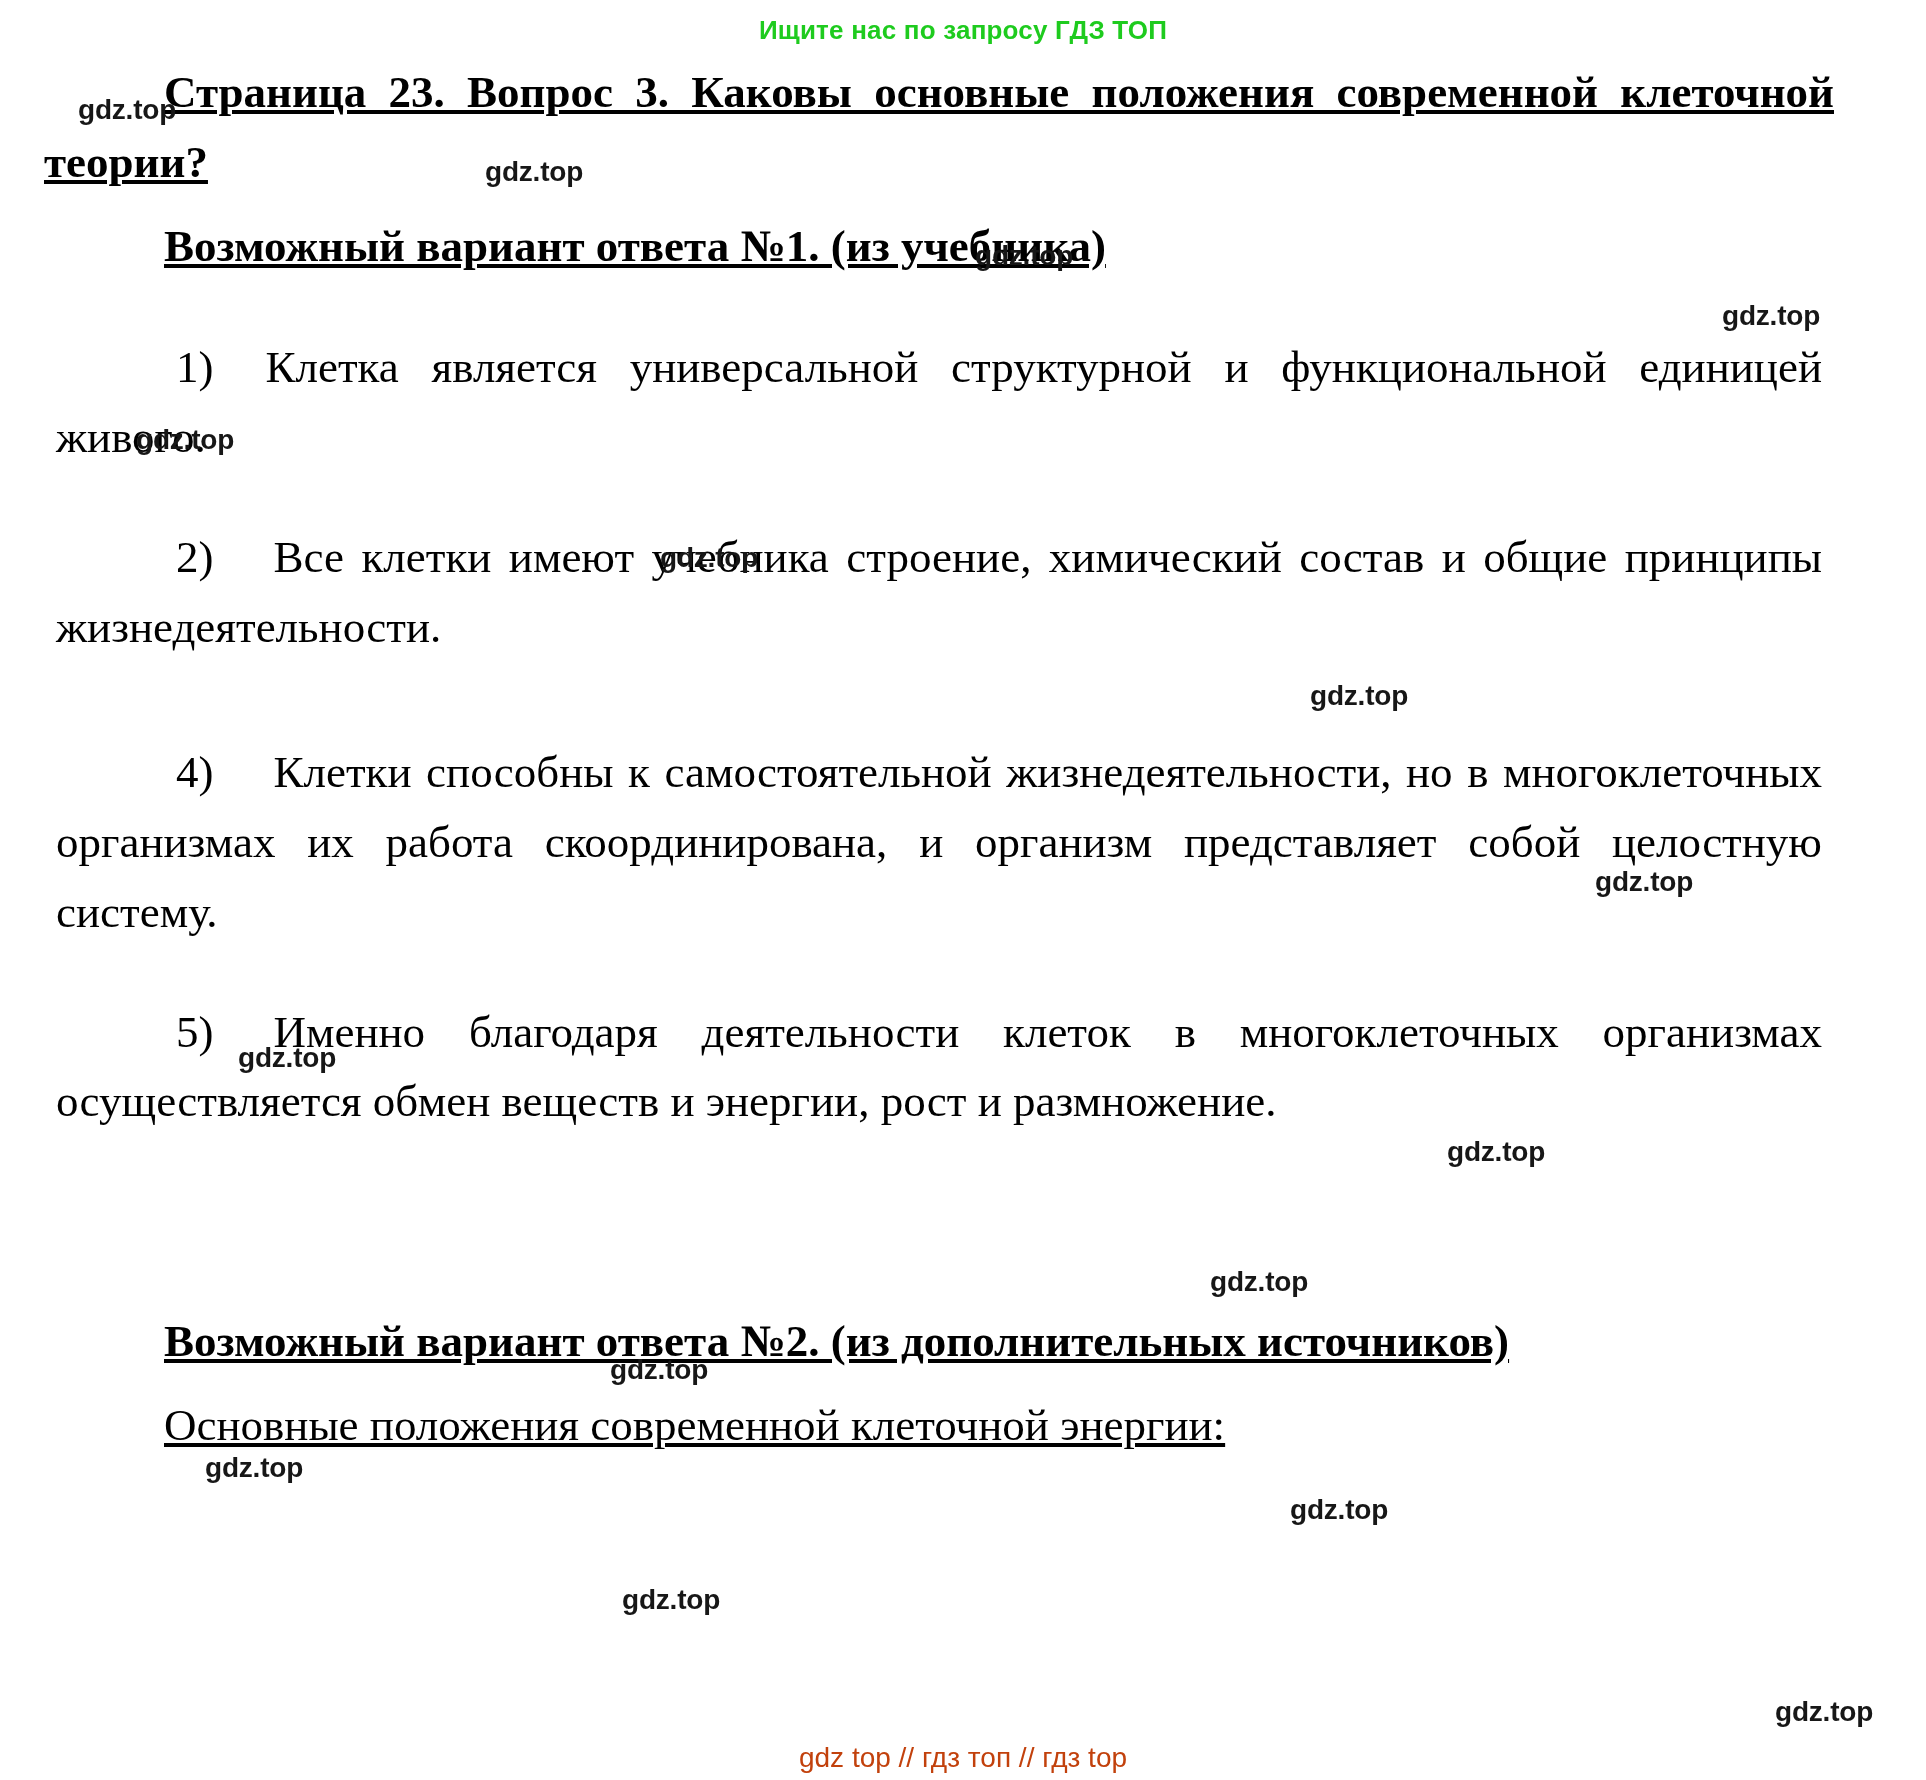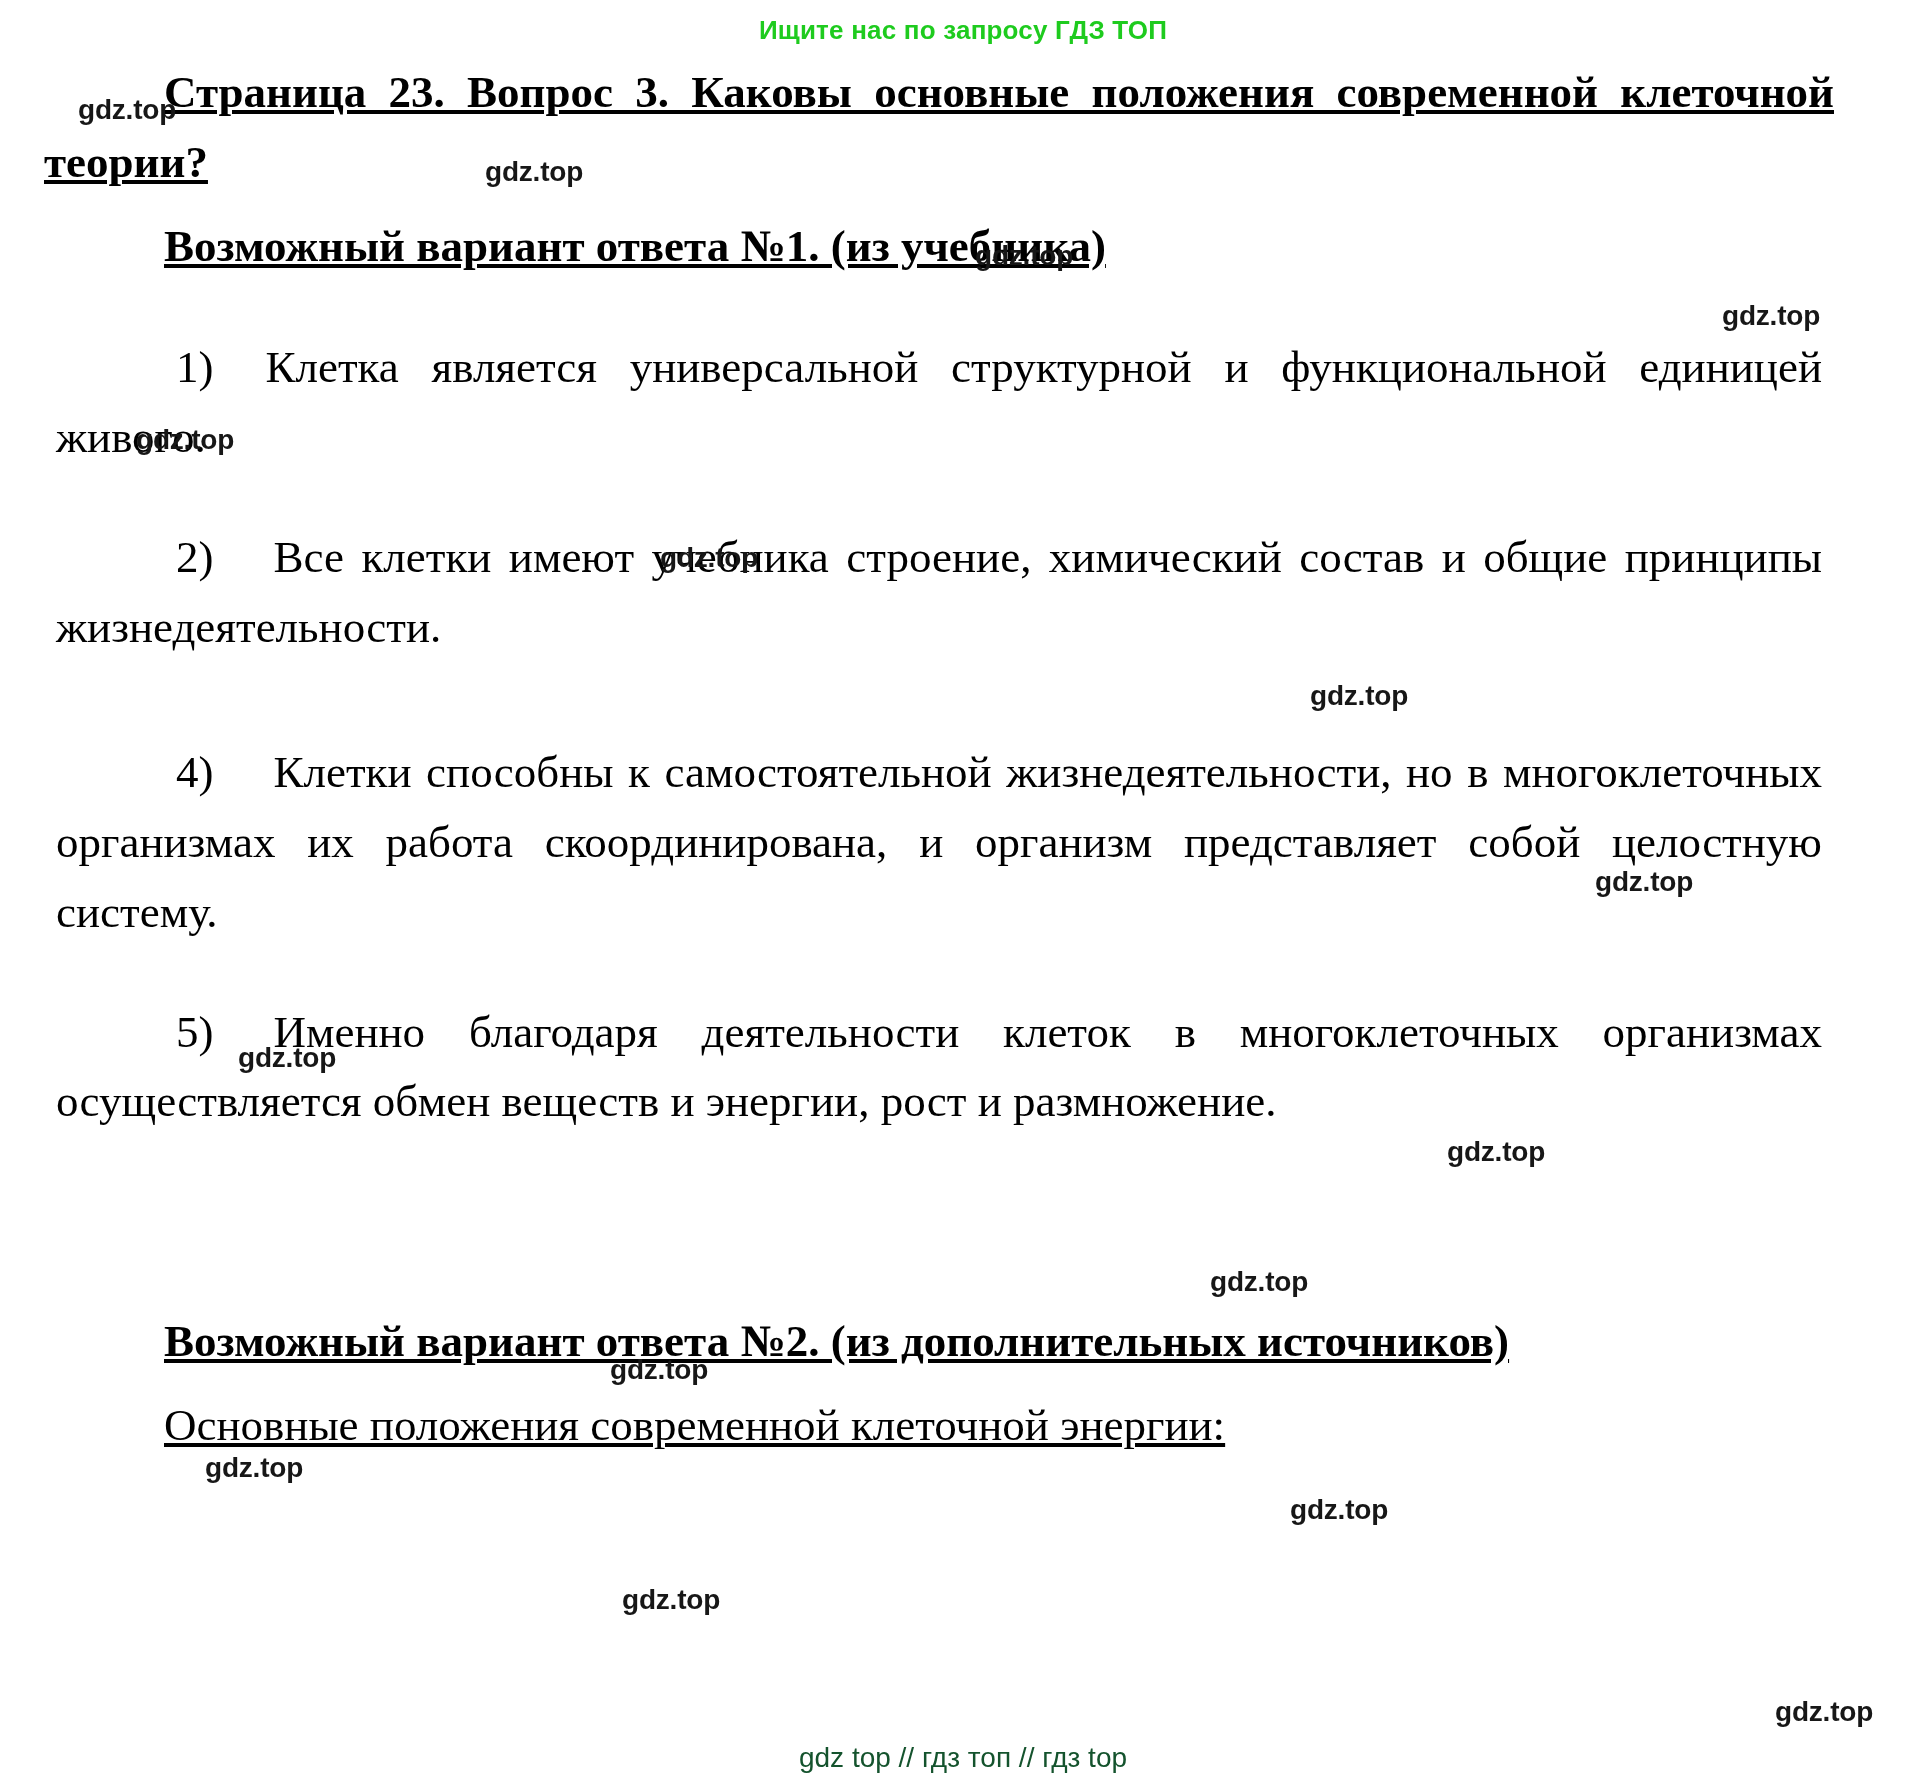--- a/index.html
+++ b/index.html
@@ -103,21 +103,21 @@
   .footer {
     position: absolute;
     left: 0;
     top: 1742px;
     width: 1926px;
     text-align: center;
   }
   .footer-text {
     font-family: "Liberation Sans", "DejaVu Sans", sans-serif;
     font-size: 28px;
-    color: #14532d;
+    color: #c2410c;
     white-space: nowrap;
   }
 </style>
 </head>
 <body>
 
 <div class="promo-bar">
   <span class="promo-text">Ищите нас по запросу ГДЗ ТОП</span>
 </div>
 

